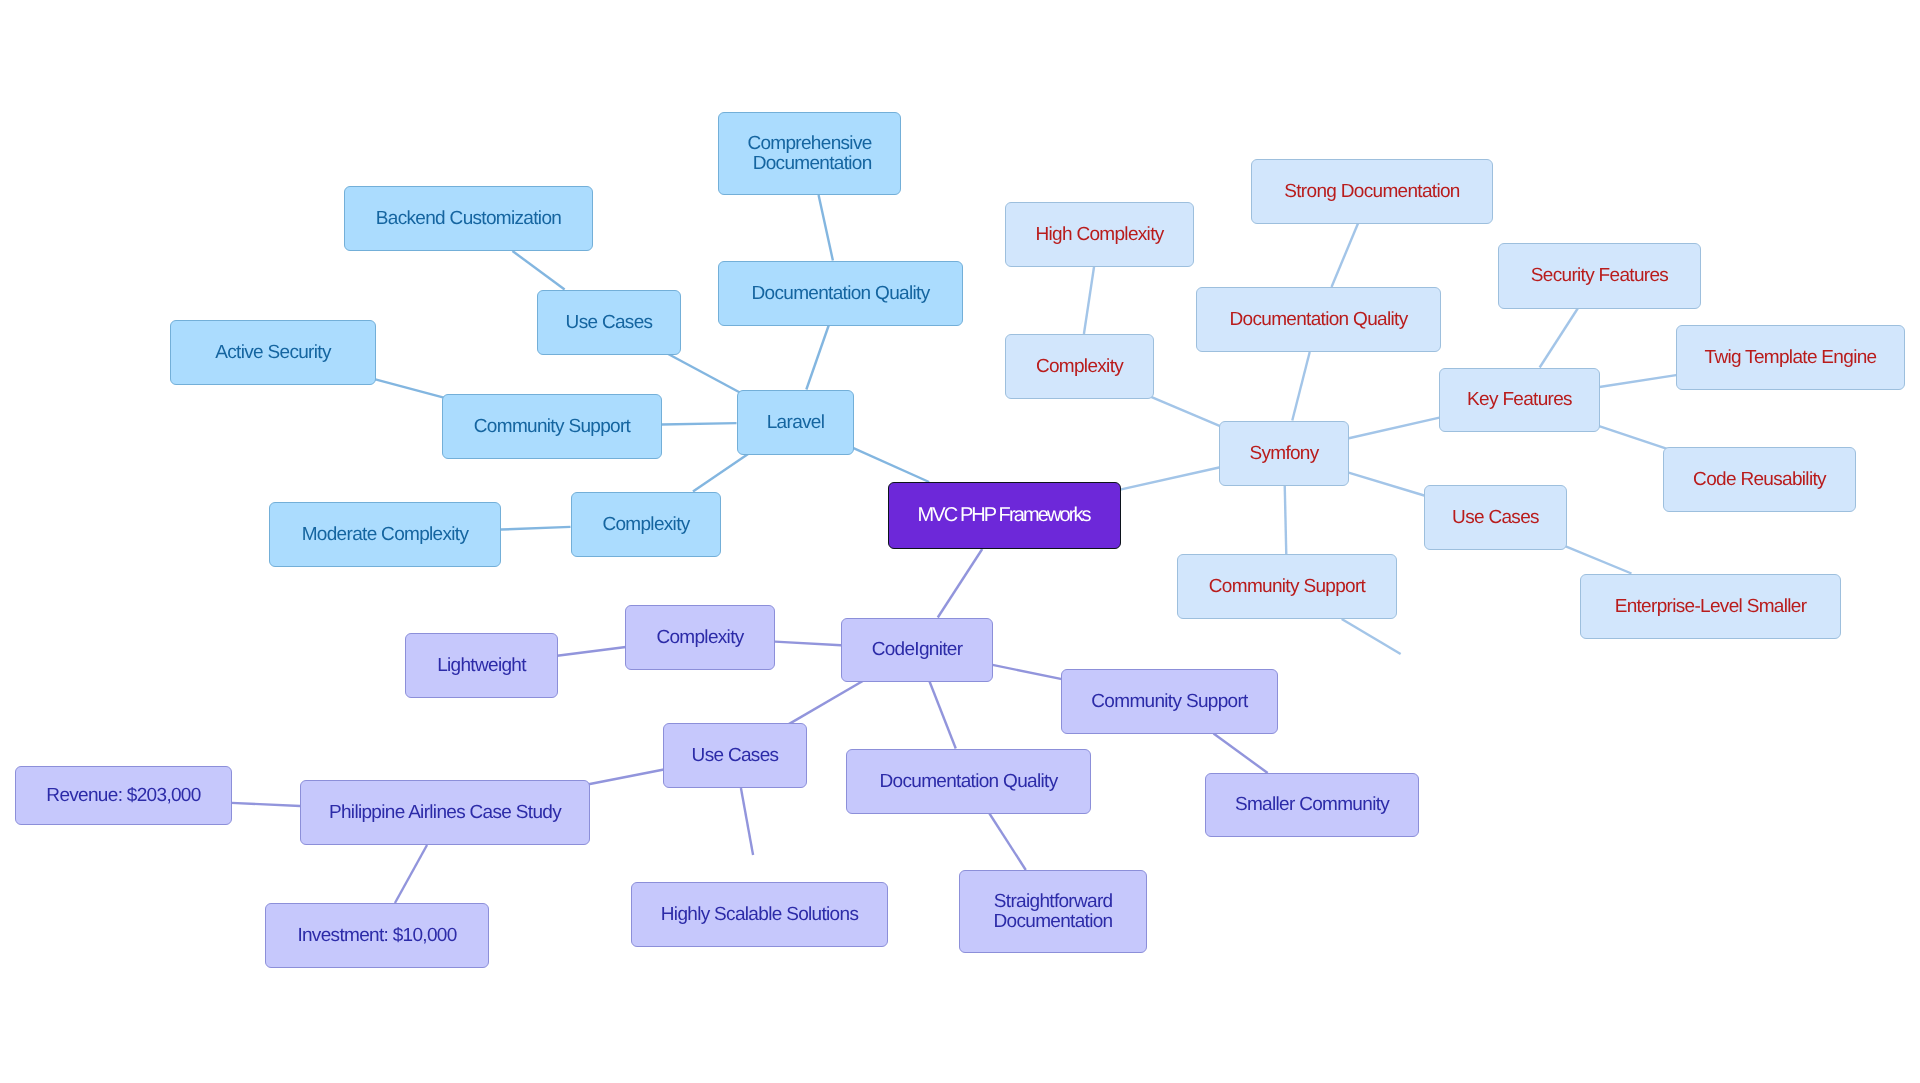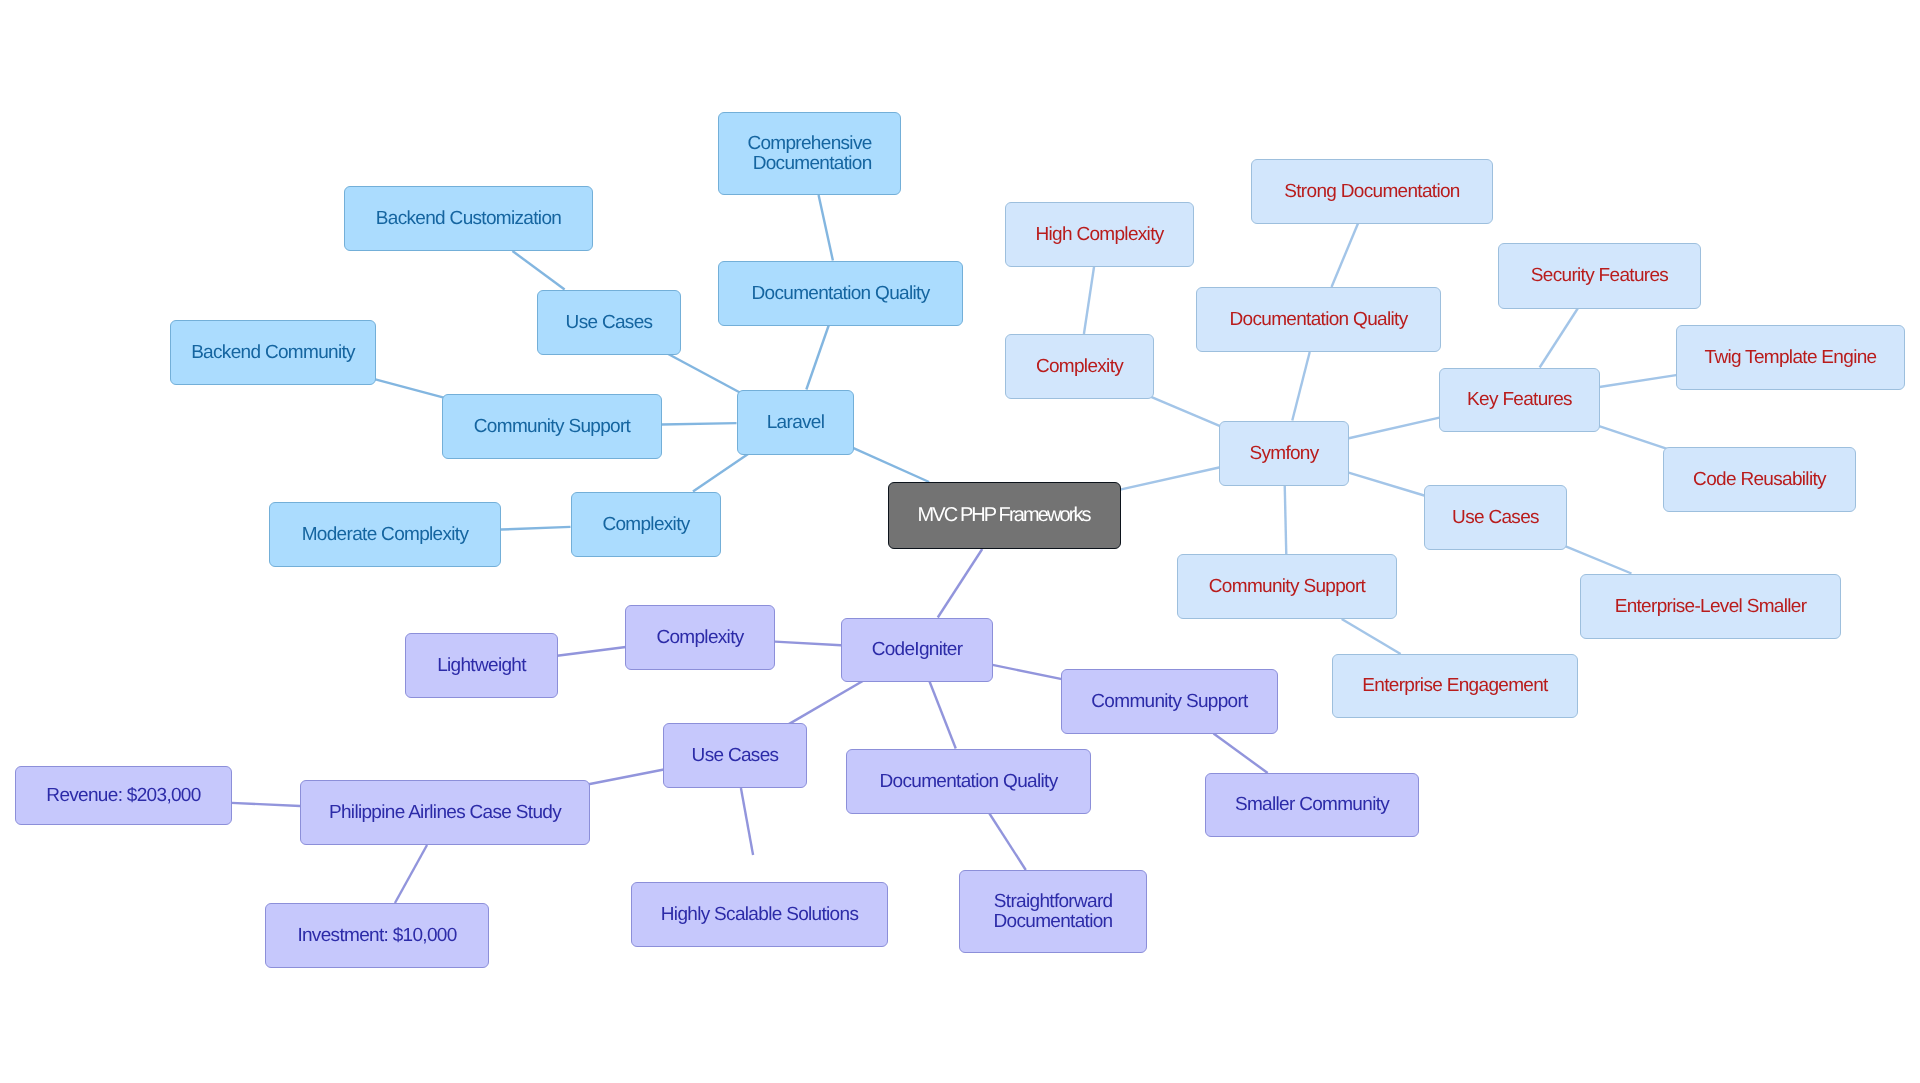--- a/index.html
+++ b/index.html
@@ -8,21 +8,21 @@
        font-family:"Liberation Sans",sans-serif;
        -webkit-font-smoothing:antialiased;
        text-rendering:geometricPrecision;}
   #canvas{position:relative;width:1920px;height:1083px;background:#ffffff;}
   #edges{position:absolute;left:0;top:0;width:1920px;height:1083px;overflow:visible;}
   .node{position:absolute;display:flex;align-items:center;justify-content:center;
         will-change:transform;transform:translateZ(0);
         text-align:right;box-sizing:border-box;border-radius:6px;
         border-style:solid;border-width:1.2px;white-space:pre;line-height:19.5px;
         font-size:19px;letter-spacing:-0.68px;}
-  .node.root{background:#737373;border-color:#0C131B;color:#ffffff;
+  .node.root{background:#6d28d9;border-color:#0C131B;color:#ffffff;
              font-size:20px;letter-spacing:-1.9px;text-indent:-1.9px;}
   .node.blue{background:#ABDCFE;border-color:#73AFD8;color:#1565A0;}
   .node.lblue{background:#D2E6FC;border-color:#9DBFDD;color:#b91c1c;}
   .node.purple{background:#C6C8FC;border-color:#8C8FD9;color:#2C2BA8;}
 </style>
 </head>
 <body>
 
 <div id="canvas">
   <svg id="edges" viewBox="0 0 1920 1083">
@@ -62,36 +62,35 @@
       <line x1="1213.53125" y1="733.5" x2="1267.6538461538462" y2="773" stroke="#9295DC" stroke-width="2.4"></line>
     </svg>
   <div class="node root" style="left:887.5px;top:482.0px;width:233px;height:67px">MVC PHP Frameworks</div>
   <div class="node blue" style="left:736.5px;top:389.5px;width:117px;height:65px">Laravel</div>
   <div class="node blue" style="left:717.5px;top:260.5px;width:245px;height:65px">Documentation Quality</div>
   <div class="node blue" style="left:718.0px;top:112.0px;width:183px;height:83px">Comprehensive
 Documentation</div>
   <div class="node blue" style="left:536.5px;top:289.5px;width:144px;height:65px">Use Cases</div>
   <div class="node blue" style="left:344.0px;top:186.0px;width:249px;height:65px">Backend Customization</div>
   <div class="node blue" style="left:441.5px;top:394.0px;width:220px;height:65px">Community Support</div>
-  <div class="node blue" style="left:170.0px;top:319.5px;width:206px;height:65px">Backend Community</div>
+  <div class="node blue" style="left:170.0px;top:319.5px;width:206px;height:65px">Active Security</div>
   <div class="node blue" style="left:570.5px;top:491.5px;width:150px;height:65px">Complexity</div>
   <div class="node blue" style="left:269.0px;top:501.5px;width:232px;height:65px">Moderate Complexity</div>
   <div class="node lblue" style="left:1219.0px;top:420.5px;width:130px;height:65px">Symfony</div>
   <div class="node lblue" style="left:1004.5px;top:334.0px;width:149px;height:65px">Complexity</div>
   <div class="node lblue" style="left:1004.5px;top:201.5px;width:189px;height:65px">High Complexity</div>
   <div class="node lblue" style="left:1195.5px;top:287.0px;width:245px;height:65px">Documentation Quality</div>
   <div class="node lblue" style="left:1250.5px;top:158.5px;width:242px;height:65px">Strong Documentation</div>
   <div class="node lblue" style="left:1438.5px;top:367.5px;width:161px;height:64px">Key Features</div>
   <div class="node lblue" style="left:1675.5px;top:325.0px;width:229px;height:65px">Twig Template Engine</div>
   <div class="node lblue" style="left:1497.5px;top:242.5px;width:203px;height:66px">Security Features</div>
   <div class="node lblue" style="left:1662.5px;top:447.0px;width:193px;height:65px">Code Reusability</div>
   <div class="node lblue" style="left:1423.5px;top:484.5px;width:143px;height:65px">Use Cases</div>
   <div class="node lblue" style="left:1579.5px;top:573.5px;width:261px;height:65px">Enterprise-Level Smaller</div>
   <div class="node lblue" style="left:1177.0px;top:554.0px;width:220px;height:65px">Community Support</div>
-  <div class="node lblue" style="left:1331.5px;top:654.0px;width:246px;height:64px">Enterprise Engagement</div>
   <div class="node purple" style="left:841.0px;top:617.5px;width:152px;height:64px">CodeIgniter</div>
   <div class="node purple" style="left:625.0px;top:605.0px;width:150px;height:65px">Complexity</div>
   <div class="node purple" style="left:405.0px;top:633.0px;width:153px;height:65px">Lightweight</div>
   <div class="node purple" style="left:663.0px;top:723.0px;width:144px;height:65px">Use Cases</div>
   <div class="node purple" style="left:300.0px;top:780.0px;width:290px;height:65px">Philippine Airlines Case Study</div>
   <div class="node purple" style="left:14.5px;top:765.5px;width:217px;height:59px">Revenue: $203,000</div>
   <div class="node purple" style="left:265.0px;top:903.0px;width:224px;height:65px">Investment: $10,000</div>
   <div class="node purple" style="left:630.5px;top:882px;width:257px;height:65px">Highly Scalable Solutions</div>
   <div class="node purple" style="left:846.0px;top:748.5px;width:245px;height:65px">Documentation Quality</div>
   <div class="node purple" style="left:958.5px;top:870.0px;width:188px;height:83px">Straightforward

